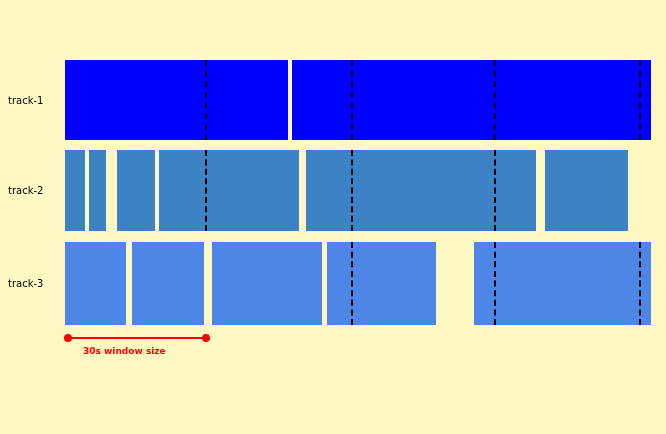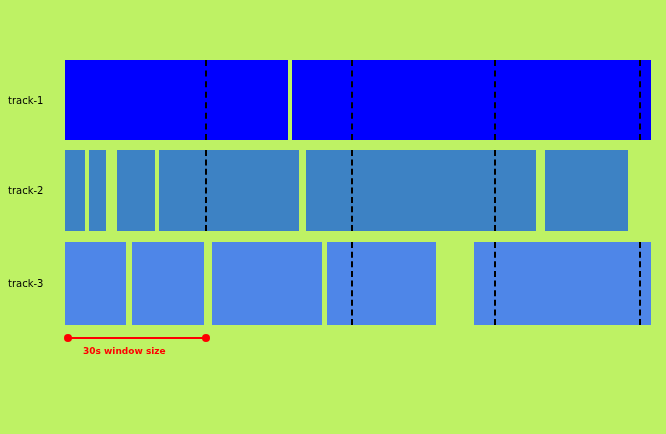--- a/index.html
+++ b/index.html
@@ -1,21 +1,21 @@
 <!DOCTYPE html>
 <html><head>
 <meta charset="utf-8">
 <style>
   html,body{margin:0;padding:0;background:#000;}
   body{
     width:666px;height:434px;overflow:hidden;
     font-family:"DejaVu Sans","Liberation Sans",sans-serif;
     position:relative;
   }
-  #stage{position:absolute;left:0;top:0;width:666px;height:434px;background:#bef264;}
+  #stage{position:absolute;left:0;top:0;width:666px;height:434px;background:#fef9c3;}
 
   .plot{position:absolute;left:0;top:0;width:666px;height:434px;}
 
   .row{position:absolute;}
 
   .bar{
     position:absolute;
     box-sizing:border-box;
   }
   .bar.r0{background:#0000ff;}

